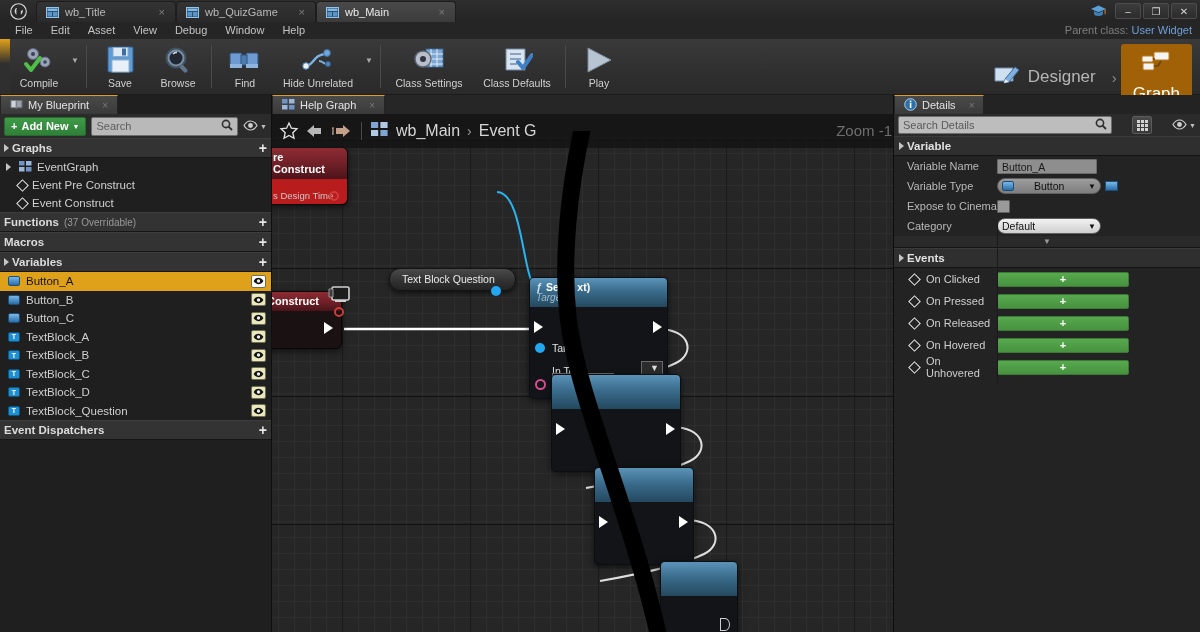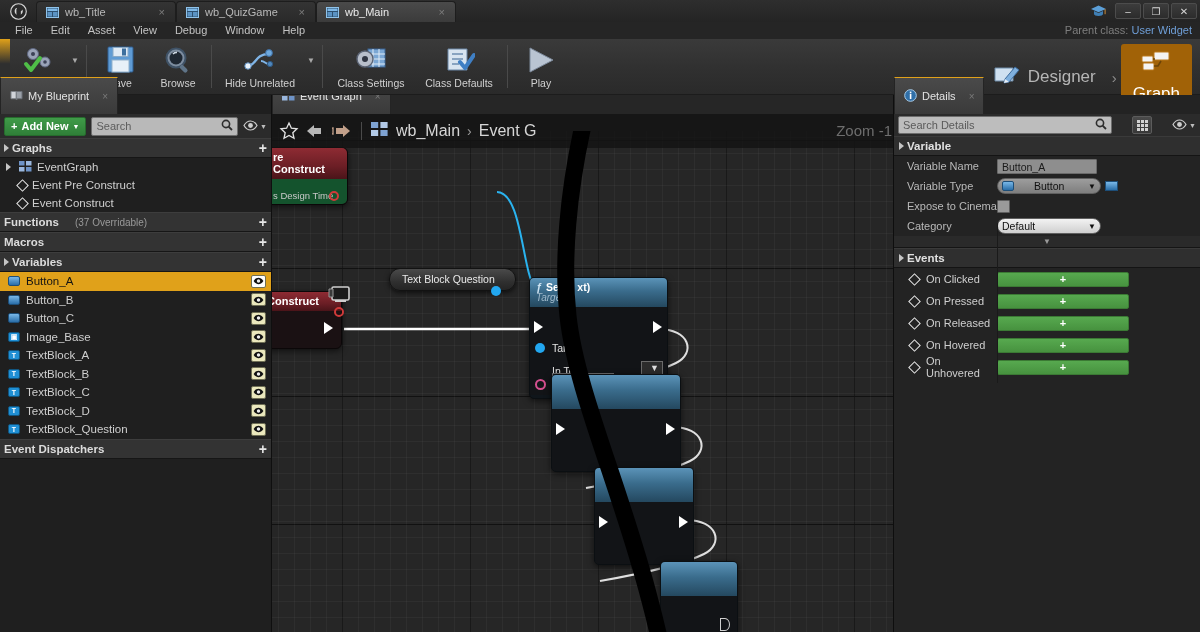--- a/index.html
+++ b/index.html
@@ -90,21 +90,21 @@
   .mode-btn {
     display: flex; align-items: center; gap: 7px;
     padding: 6px 12px; border-radius: 3px; font-size: 17px; color: #b5b5b5;
   }
   .mode-btn.active { background: #a16207; color: #ffffff; flex-direction: column; }
   .mode-sep { color: #8c8c8c; font-size: 15px; }
 
   
   .panel-tabbar { height: 19px; display: flex; align-items: flex-end; }
   .panel-tab {
-    height: 37px; display: flex; align-items: center; gap: 5px; padding: 0 9px;
+    height: 19px; display: flex; align-items: center; gap: 5px; padding: 0 9px;
     background: linear-gradient(180deg,#4a4a4a,#3a3a3a);
     border-top: 1px solid #e0a11a; border-left:1px solid #242424; border-right:1px solid #242424;
     font-size: 11px; color: #e3e3e3; margin-top: 21px;
   }
   .panel-tab .pt-close { color: #7a7a7a; margin-left: 8px; font-size: 10px; }
 
   
   .leftpanel {
     position: absolute; left: 0; top: 95px; width: 272px; height: 537px;
     background: #1f1f1f; border-right: 1px solid #0f0f0f;
@@ -125,21 +125,21 @@
     font-size: 11px; color: #5d5d5d;
   }
   .searchbox .sbtext { flex: 1; }
   .eyebtn { display: flex; align-items: center; gap: 2px; color: #bdbdbd; font-size: 11px; }
 
   .section-hdr {
     height: 20px; background: #333333; border-top: 1px solid #3d3d3d; border-bottom: 1px solid #161616;
     display: flex; align-items: center; padding-left: 4px;
     font-size: 11.5px; font-weight: bold; color: #dcdcdc;
   }
-  .section-hdr .sub { font-weight: normal; font-size: 10px; color: #9a9a9a; margin-left: 16px; text-align: center; }
+  .section-hdr .sub { font-weight: normal; font-size: 10px; color: #9a9a9a; margin-left: 5px; text-align: center; }
   .section-hdr .plus {
     margin-left: auto; margin-right: 4px; color: #e6e6e6; font-size: 14px; font-weight: bold;
   }
   .tri { width: 0; height: 0; border-left: 5px solid #c5c5c5; border-top: 4px solid transparent; border-bottom: 4px solid transparent; margin-right: 3px; }
 
   .tree-row {
     height: 18px; display: flex; align-items: center; gap: 5px; padding-left: 6px;
     font-size: 11.5px; color: #cfcfcf;
   }
   .tree-row.indent1 { padding-left: 18px; }
@@ -430,20 +430,34 @@
             <circle cx="12" cy="12" r="9.5" fill="#7d8da0" stroke="#3f5266" stroke-width="2"></circle>
             <circle cx="12" cy="12" r="6.5" fill="#1f2833"></circle>
             <path d="M9 8a5 5 0 0 1 4-1.6" stroke="#cfdae6" stroke-width="1.6" fill="none"></path>
             <rect x="18" y="18" width="9" height="4.3" rx="2" transform="rotate(45 18 18)" fill="#5f7488"></rect>
           </svg>
       </span>
       <span class="lbl">Browse</span>
     </div>
     <div class="tbsep"></div>
 
+    <div class="tbitem">
+      <span class="glyph">
+        <svg width="34" height="26" viewBox="0 0 34 26">
+            <g fill="#6d9ad0" stroke="#34517a">
+              <rect x="2" y="6" width="12" height="14" rx="1.5"></rect>
+              <rect x="18" y="6" width="12" height="14" rx="1.5"></rect>
+            </g>
+            <rect x="13" y="8" width="6" height="10" fill="#4b7cb0" stroke="#34517a"></rect>
+            <rect x="2" y="17" width="12" height="4" fill="#8fb4dd"></rect>
+            <rect x="18" y="17" width="12" height="4" fill="#8fb4dd"></rect>
+          </svg>
+      </span>
+      <span class="lbl">Find</span>
+    </div>
     <div class="tbitem wide">
       <span class="glyph">
         <svg width="34" height="26" viewBox="0 0 34 26">
           <path d="M5 19 C12 19, 13 7, 25 7" fill="none" stroke="#7fb4e6" stroke-width="2.4"></path>
           <path d="M18 14 C22 14, 22 17, 26 17" fill="none" stroke="#7fb4e6" stroke-width="2"></path>
           <circle cx="5" cy="19" r="3.2" fill="#e9f2fa" stroke="#5b8ec2"></circle>
           <circle cx="26" cy="6" r="3.4" fill="#6ea9de" stroke="#3d6ea3"></circle>
           <circle cx="27" cy="17" r="2.6" fill="#4f87bd" stroke="#2f5a85"></circle>
         </svg>
       </span>
@@ -621,30 +635,20 @@
       <span class="pin button"></span>
       <span>Button_C</span>
       <span class="veye">
         <svg width="11" height="8" viewBox="0 0 11 8">
             <path d="M.6 4C2 1.6 4 .8 5.5.8S9 1.6 10.4 4C9 6.4 7 7.2 5.5 7.2S2 6.4.6 4z" fill="#111"></path>
             <circle cx="5.5" cy="4" r="1.7" fill="#eee"></circle>
           </svg>
       </span>
     </div>
     <div class="var-row">
-      <span class="pin image">▣</span>
-      <span>Image_Base</span>
-      <span class="veye">
-        <svg width="11" height="8" viewBox="0 0 11 8">
-            <path d="M.6 4C2 1.6 4 .8 5.5.8S9 1.6 10.4 4C9 6.4 7 7.2 5.5 7.2S2 6.4.6 4z" fill="#111"></path>
-            <circle cx="5.5" cy="4" r="1.7" fill="#eee"></circle>
-          </svg>
-      </span>
-    </div>
-    <div class="var-row">
       <span class="pin textblock">T</span>
       <span>TextBlock_A</span>
       <span class="veye">
         <svg width="11" height="8" viewBox="0 0 11 8">
             <path d="M.6 4C2 1.6 4 .8 5.5.8S9 1.6 10.4 4C9 6.4 7 7.2 5.5 7.2S2 6.4.6 4z" fill="#111"></path>
             <circle cx="5.5" cy="4" r="1.7" fill="#eee"></circle>
           </svg>
       </span>
     </div>
     <div class="var-row">
@@ -698,30 +702,30 @@
     <div class="panel-tabbar">
       <div class="panel-tab">
         <span>
           <svg width="13" height="11" viewBox="0 0 13 11">
               <rect x="0" y="0" width="5.5" height="4.5" fill="#6e93c7"></rect>
               <rect x="7" y="0" width="5.5" height="4.5" fill="#9ab7de"></rect>
               <rect x="0" y="6" width="5.5" height="4.5" fill="#9ab7de"></rect>
               <rect x="7" y="6" width="5.5" height="4.5" fill="#6e93c7"></rect>
             </svg>
         </span>
-        <span>Event Graph</span>
+        <span>Help Graph</span>
         <span class="pt-close">×</span>
       </div>
     </div>
 
     <div class="graph-canvas">
 
       <div class="node node-event" style="left:-6px; top:16px; width:82px; height:58px;">
         <div class="ehdr">re Construct</div>
-        <div class="node-body" style="height:34px; background:#14532d;">
+        <div class="node-body" style="height:34px; background:#b91c1c;">
           <span style="position:absolute;left:6px;top:11px;font-size:9.5px;color:#c9c9c9;">s Design Time</span>
           <span class="ring-red" style="position:absolute;right:8px;top:12px;"></span>
         </div>
       </div>
 
       <svg width="621" height="518" style="position:absolute;left:0;top:0;">
 
         <path d="M72 198 L258 198" stroke="#ffffff" stroke-width="2.6" fill="none"></path>
 
         <path d="M225 61 C250 61, 250 140, 263 157" stroke="#2ab3ef" stroke-width="2" fill="none"></path>

